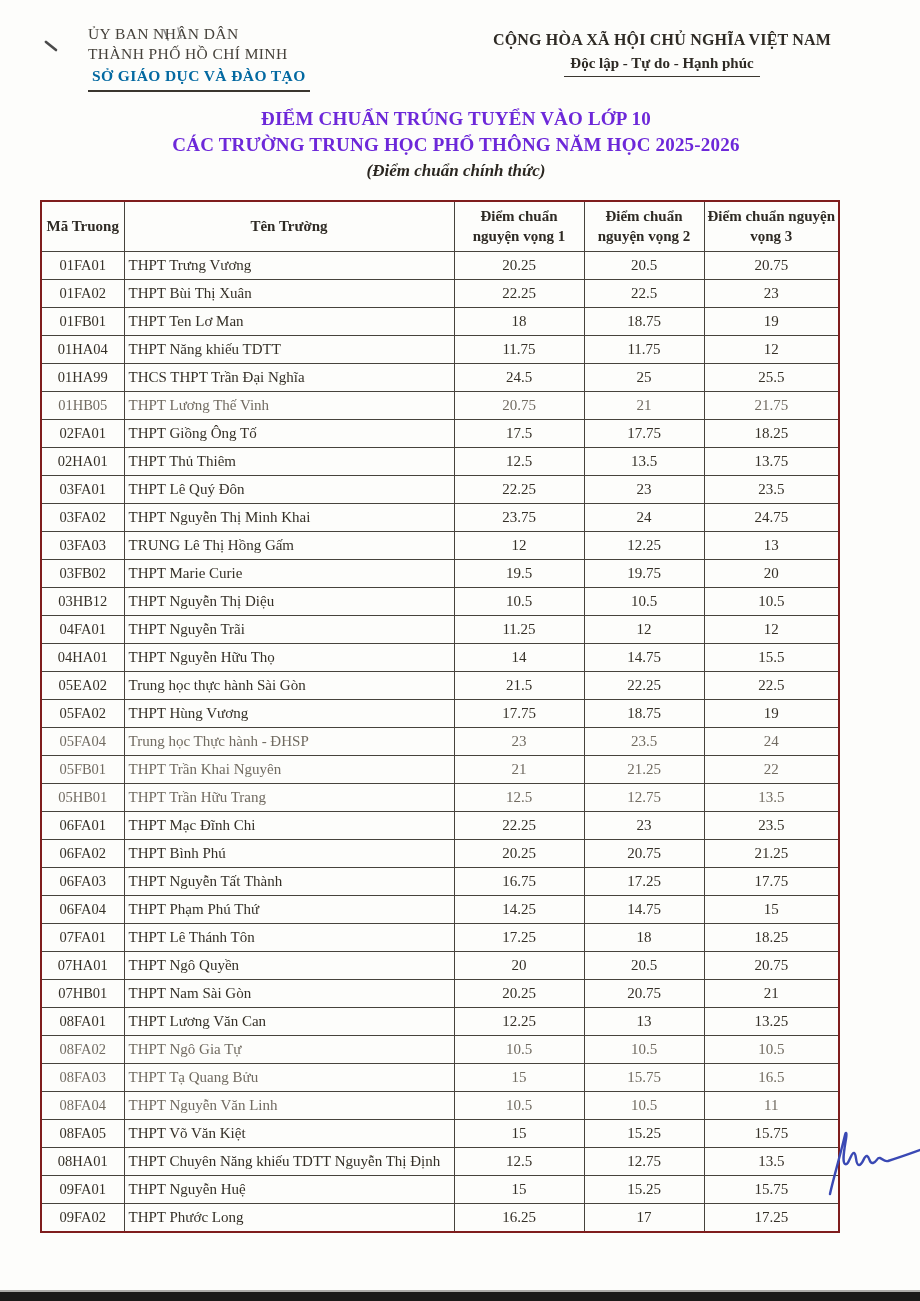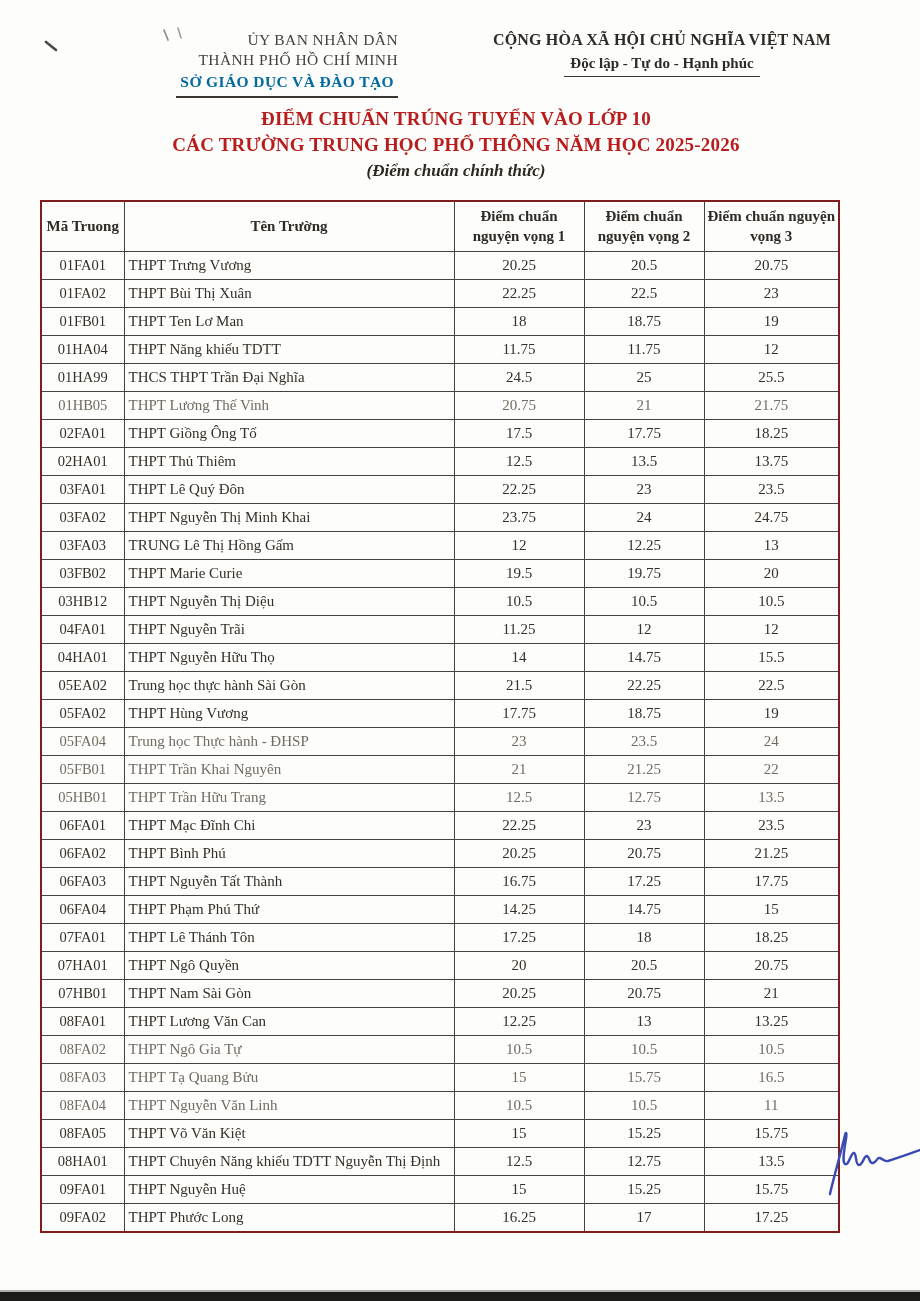--- a/index.html
+++ b/index.html
@@ -7,40 +7,40 @@
     position:relative;
     width:920px;height:1301px;
     margin:0 auto;
     background:#fdfdfb;
     font-family:"Liberation Serif","DejaVu Serif",serif;
     color:#2a2824;
     overflow:hidden;
   }
   
   .header-left{
-    position:absolute;top:30px;left:88px;width:310px;
-    text-align:right;line-height:1.32;
+    position:absolute;top:24px;left:88px;width:310px;
+    text-align:left;line-height:1.32;
   }
   .header-left .hl-line{font-size:15.5px;color:#46423b;letter-spacing:.4px;}
   .header-left .hl-bold{
     font-size:15.5px;font-weight:bold;color:#0369a1;letter-spacing:.4px;
     display:inline-block;border-bottom:2px solid #3a362f;padding:0 4px 4px 4px;
   }
   .header-right{
     position:absolute;top:30px;left:462px;width:400px;
     text-align:center;line-height:1.3;
   }
   .header-right .hr-line1{font-size:16px;font-weight:bold;color:#2e2a24;letter-spacing:.2px;}
   .header-right .hr-line2{
     font-size:15px;font-weight:bold;color:#2e2a24;margin-top:3px;
     display:inline-block;border-bottom:1.5px solid #3a362f;padding:0 6px 3px 6px;
   }
   
   .title-block{position:absolute;top:106px;left:0;width:912px;text-align:center;line-height:1.35;}
-  .title-l1,.title-l2{font-size:19px;font-weight:bold;color:#b91c1c;letter-spacing:.2px;}
+  .title-l1,.title-l2{font-size:19px;font-weight:bold;color:#6d28d9;letter-spacing:.2px;}
   .title-l3{font-size:17px;font-weight:bold;font-style:italic;color:#2b2721;margin-top:3px;}
   
   table.scores{
     position:absolute;top:200px;left:40px;width:798px;
     border-collapse:collapse;table-layout:fixed;
     border:2px solid #7f1d1d;
   }
   table.scores th,table.scores td{border:1px solid #47433c;}
   table.scores th{
     font-size:15px;font-weight:bold;color:#2e2a24;

